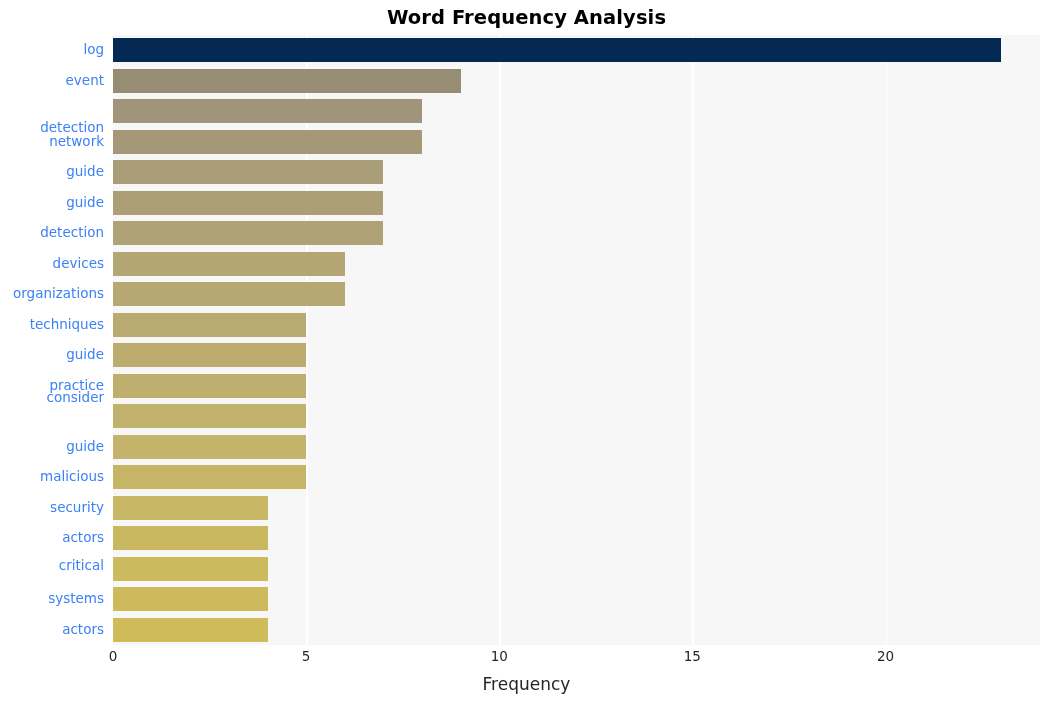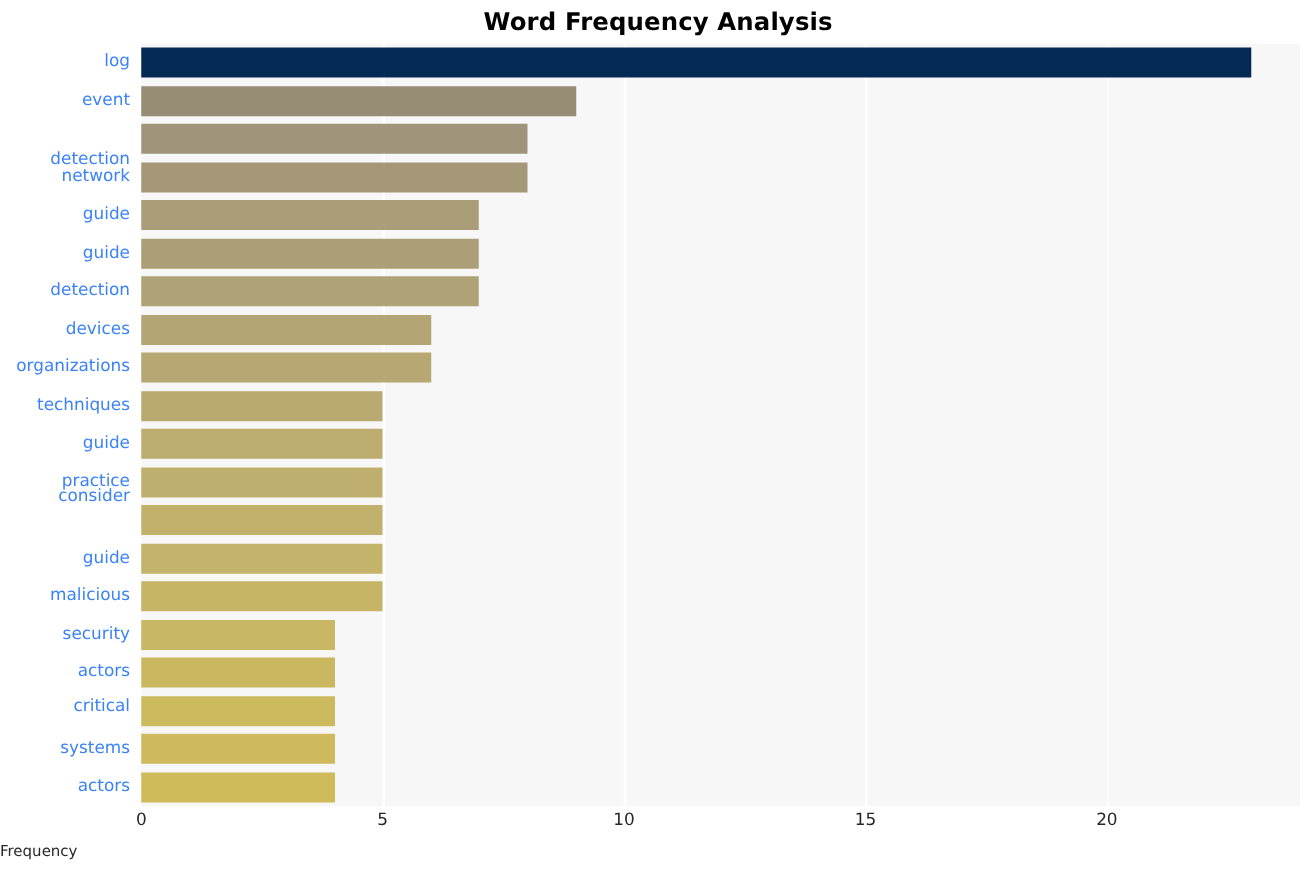--- a/index.html
+++ b/index.html
@@ -92,22 +92,22 @@
     top: 0;
     font-size: 13.5px;
     color: #262626;
     transform: translateX(-50%);
   }
   #xaxis-title {
     position: absolute;
     left: 0;
     top: 674px;
     width: 1053px;
-    text-align: left;
-    font-size: 12px;
+    text-align: center;
+    font-size: 17px;
     color: #262626;
   }
 </style>
 </head>
 <body>
 
 <div id="figure">
 
   <div id="chart-title">Word Frequency Analysis</div>
 

